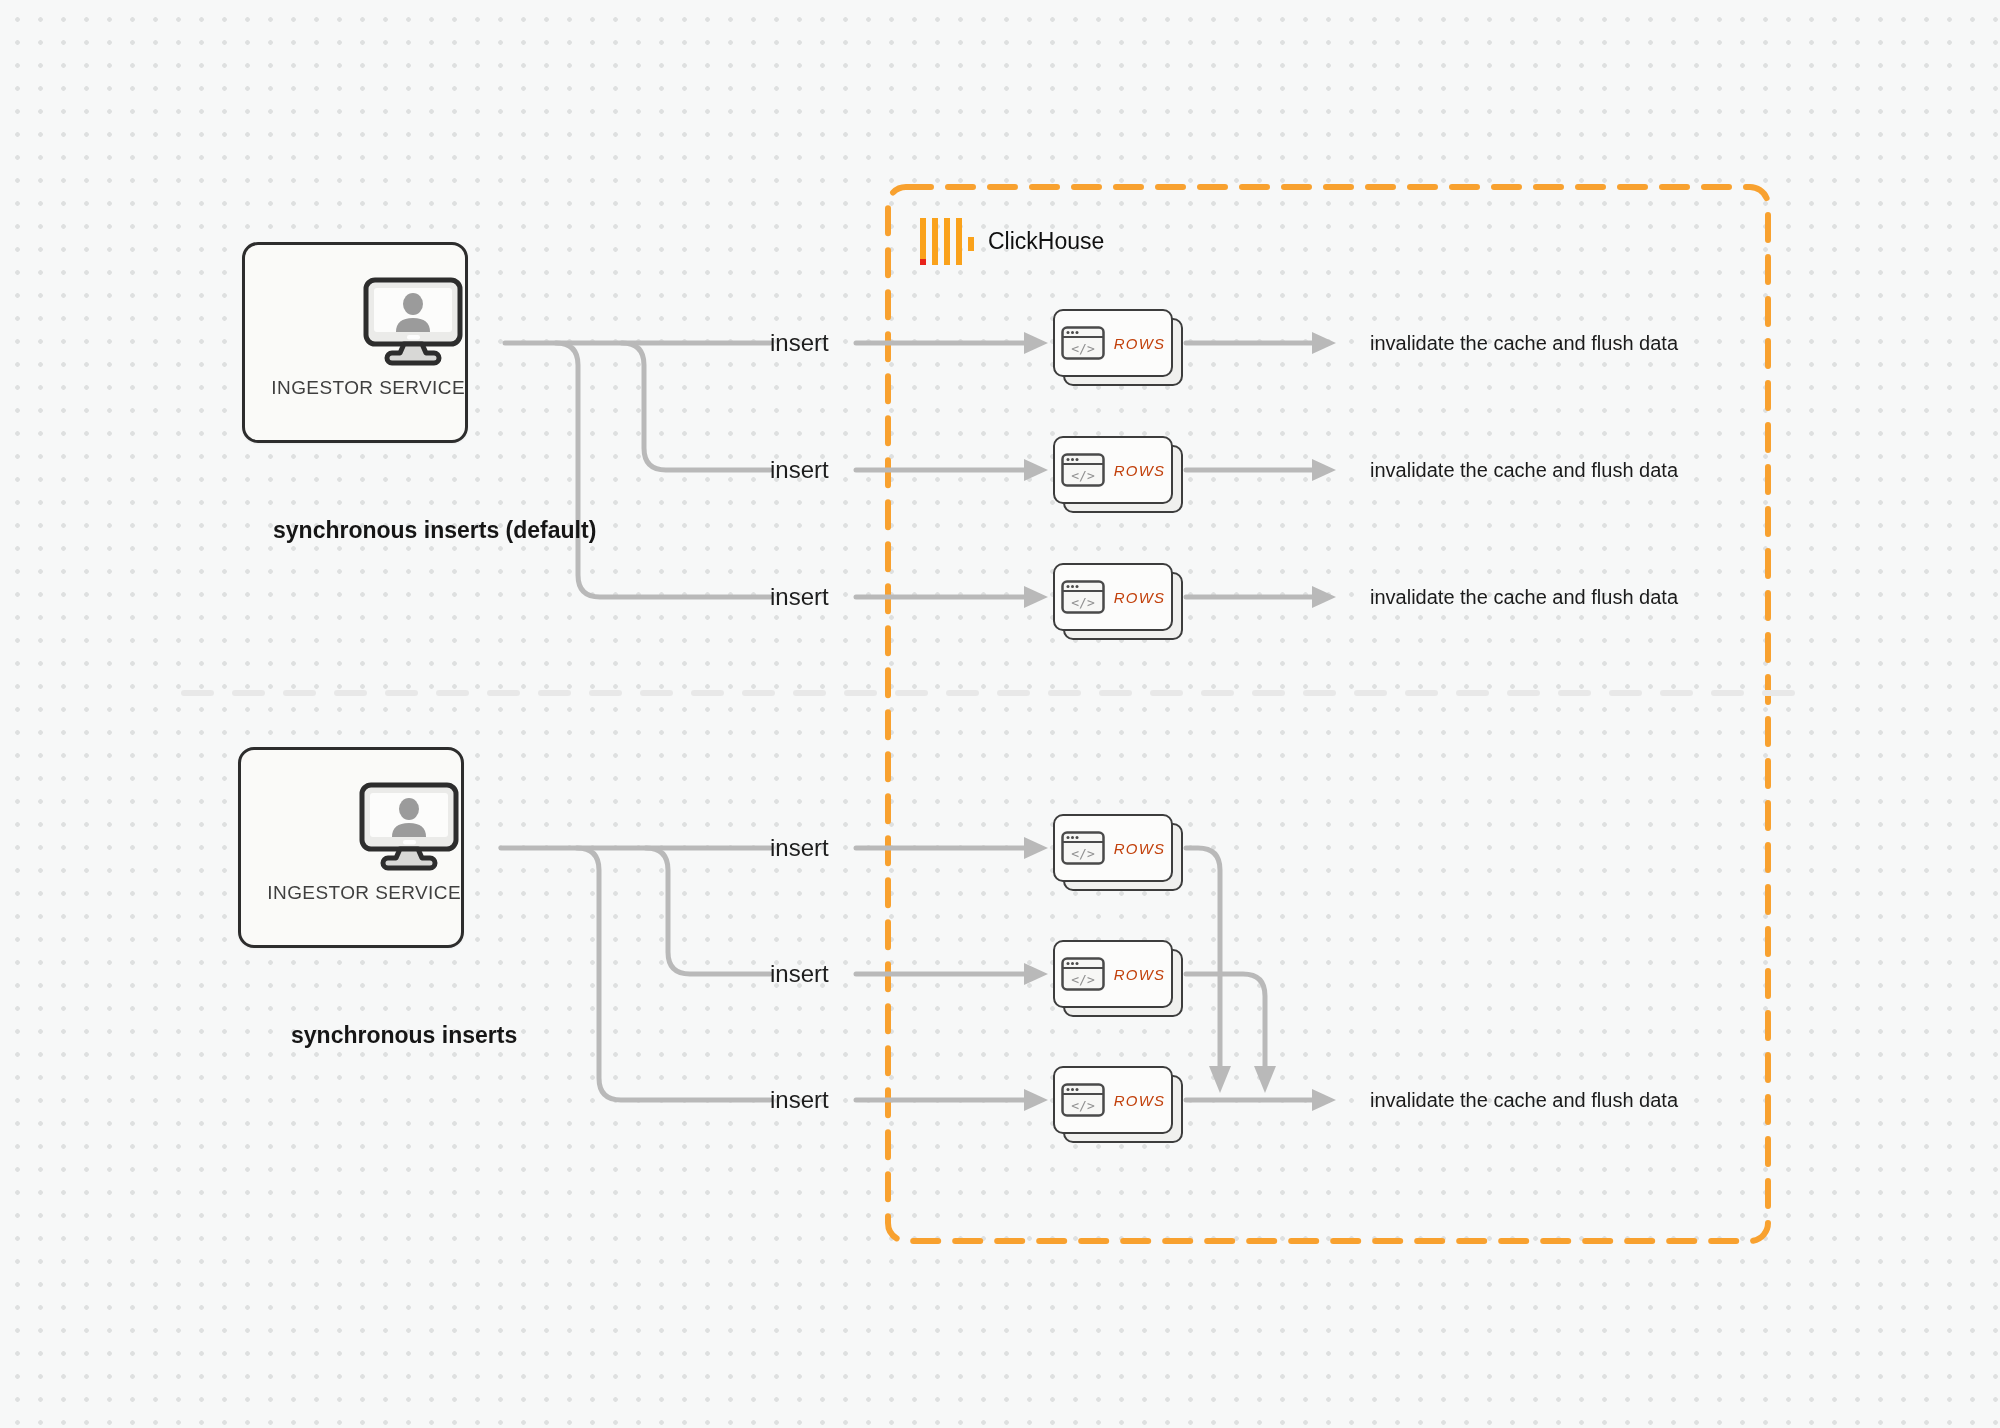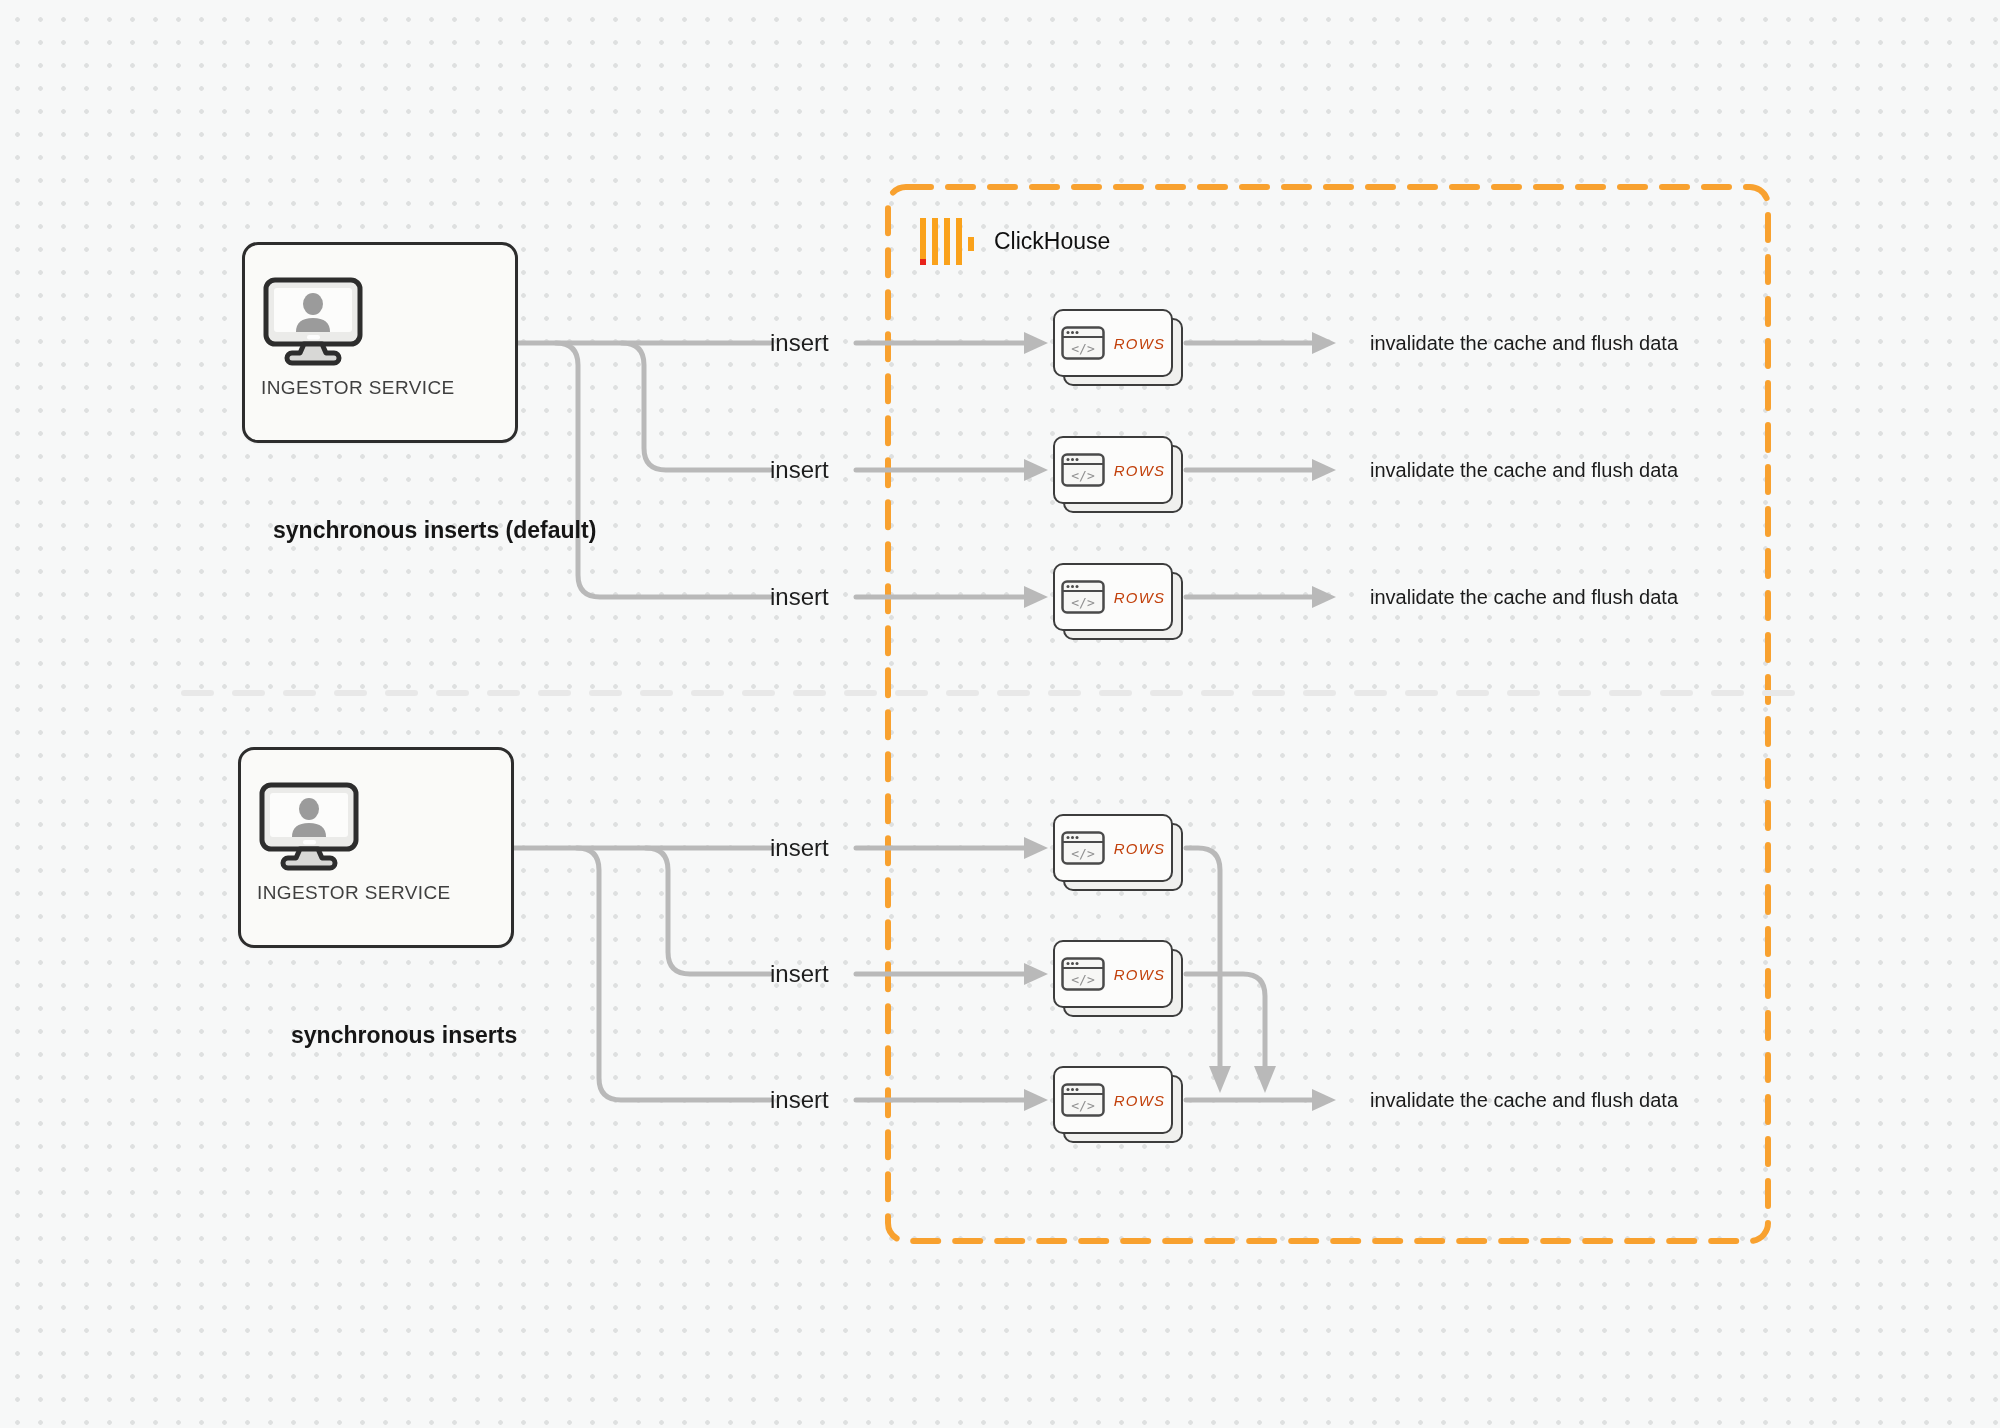--- a/index.html
+++ b/index.html
@@ -12,26 +12,25 @@
     width:2000px; height:1428px;
     overflow:hidden;
     background:
       radial-gradient(circle, #dee0e0 2px, transparent 2.6px) 6px 8px / 23px 23px,
       #f7f8f8;
   }
   svg.layer { position:absolute; left:0; top:0; }
 
   
   .ingestor {
-    position:absolute; width:276px; height:201px;
+    position:absolute; width:226px; height:201px;
     background:#fafaf8; border:3px solid #2d2d2d; border-radius:16px;
     box-sizing:border-box;
-    display:flex; flex-direction:column; align-items:flex-start;
+    display:flex; flex-direction:column; align-items:flex-end;
     box-shadow:0 1px 2px rgba(0,0,0,.05);
-    padding-left:16px;
   }
   .ingestor .mon { margin-top:30px; }
   .ingestor .name {
     margin-top:6px; font-size:19px; color:#3f3f3f; letter-spacing:.4px;
   }
 
   
   .section-title {
     position:absolute; font-size:23px; font-weight:bold; color:#161616;
     white-space:nowrap;
@@ -69,21 +68,21 @@
   .ch-logo {
     position:absolute; left:920px; top:216px; height:50px;
     display:flex; align-items:center;
   }
   .ch-bars { display:flex; align-items:center; gap:6px; height:47px; }
   .ch-bar { width:6px; height:47px; background:#faa21b; }
   .ch-bar.first {
     background:linear-gradient(to bottom, #faa21b 0 41px, #e8231a 41px 47px);
   }
   .ch-bar.short { height:14px; align-self:center; margin-top:6px; }
-  .ch-word { margin-left:20px; font-size:23px; font-weight:500; color:#101010;text-align:right; }
+  .ch-word { margin-left:14px; font-size:23px; font-weight:500; color:#101010;text-align:right; }
 </style>
 </head>
 <body>
 
 <div class="canvas">
 
   <svg class="layer" width="2000" height="1428" viewBox="0 0 2000 1428">
 
     <rect x="888" y="187" width="880" height="1054" rx="18" fill="none" stroke="#f8a12f" stroke-width="6" stroke-dasharray="25 17" stroke-linecap="round"></rect>
 

